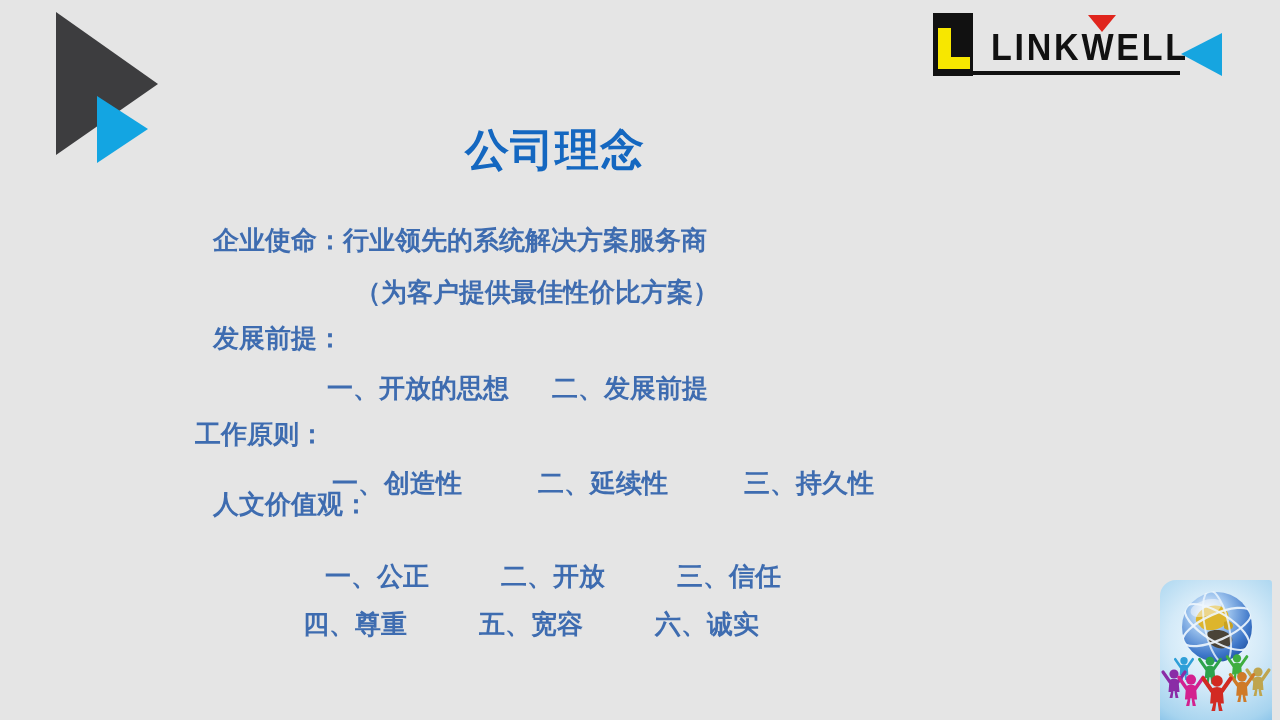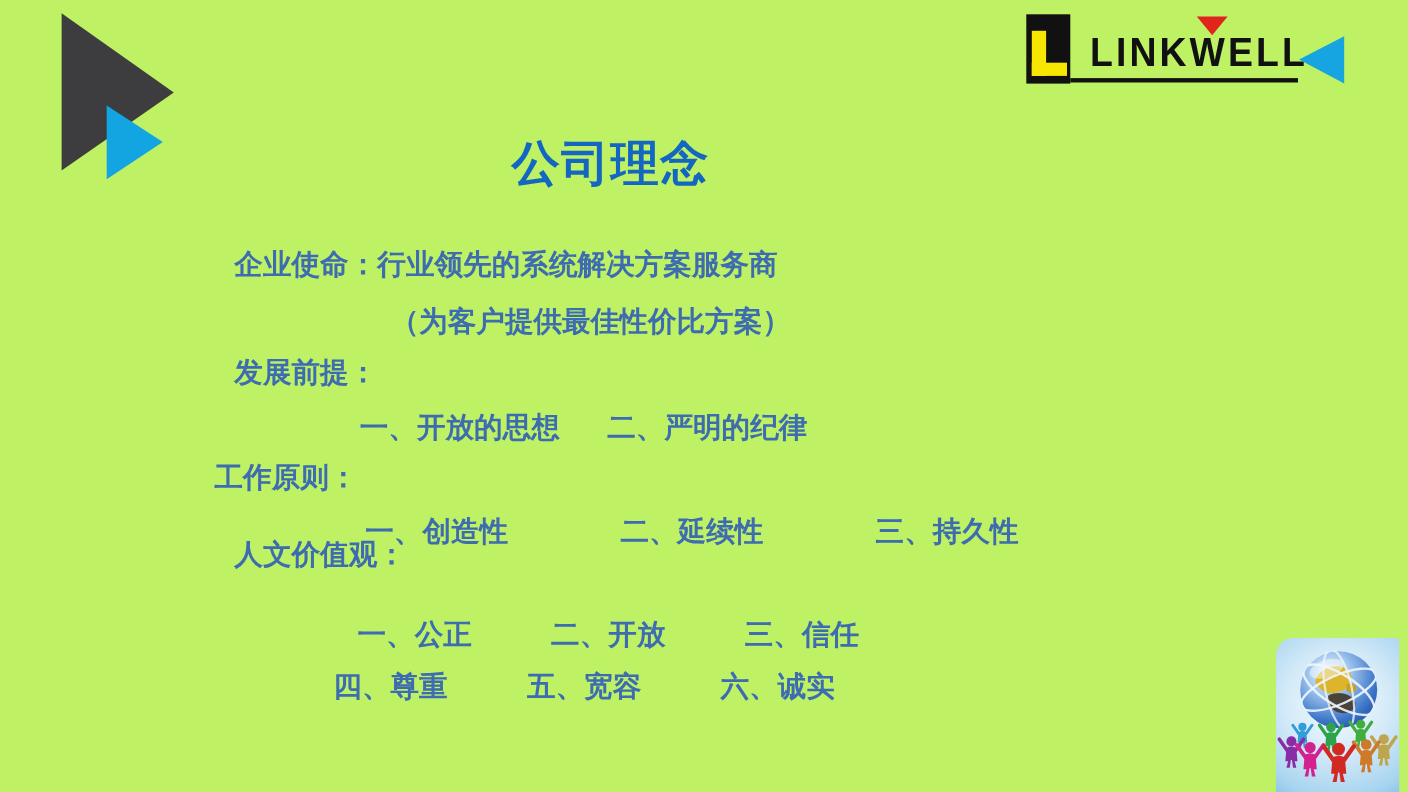--- a/index.html
+++ b/index.html
@@ -1,17 +1,17 @@
 <!DOCTYPE html>
 <html><head>
 <meta charset="utf-8">
 <style>
   html,body{margin:0;padding:0;background:#888;}
   .slide{
-    position:relative;width:1280px;height:720px;background:#bef264;
+    position:relative;width:1280px;height:720px;background:#e5e5e5;
     overflow:hidden;font-family:"Liberation Sans","DejaVu Sans",sans-serif;
   }
   
   .tri{position:absolute;width:0;height:0;}
   .tri-dark{left:56px;top:12px;border-top:72px solid transparent;border-bottom:71px solid transparent;border-left:102px solid #3d3d3f;}
   .tri-cyan{left:97px;top:96px;border-top:33px solid transparent;border-bottom:34px solid transparent;border-left:51px solid #13a5e2;}
   
   .brand{position:absolute;left:930px;top:10px;width:300px;height:80px;}
   .brand-box{position:absolute;left:3px;top:3px;width:40px;height:63px;background:#111111;}
   .lm-v{position:absolute;left:5px;top:15px;width:13px;height:41px;background:#f7e700;}
@@ -63,25 +63,25 @@
   </div>
 
   <h1 class="title">公司理念</h1>
 
   <div class="bline" style="left:213px;top:227px">企业使命：行业领先的系统解决方案服务商</div>
   <div class="bline" style="left:355px;top:279px">（为客户提供最佳性价比方案）</div>
 
   <div class="bline" style="left:213px;top:325px">发展前提：</div>
   <div class="bline brow" style="left:327px;top:375px;column-gap:43px">
     <span>一、开放的思想</span>
-    <span>二、严明的纪律</span>
+    <span>二、发展前提</span>
   </div>
 
   <div class="bline" style="left:195px;top:421px">工作原则：</div>
-  <div class="bline brow" style="left:332px;top:470px;column-gap:102px">
+  <div class="bline brow" style="left:332px;top:470px;column-gap:76px">
     <span>一、创造性</span>
     <span>二、延续性</span>
     <span>三、持久性</span>
   </div>
 
   <div class="bline" style="left:213px;top:491px">人文价值观：</div>
   <div class="bline brow" style="left:303px;top:611px;column-gap:72px">
     <span>四、尊重</span>
     <span>五、宽容</span>
     <span>六、诚实</span>

